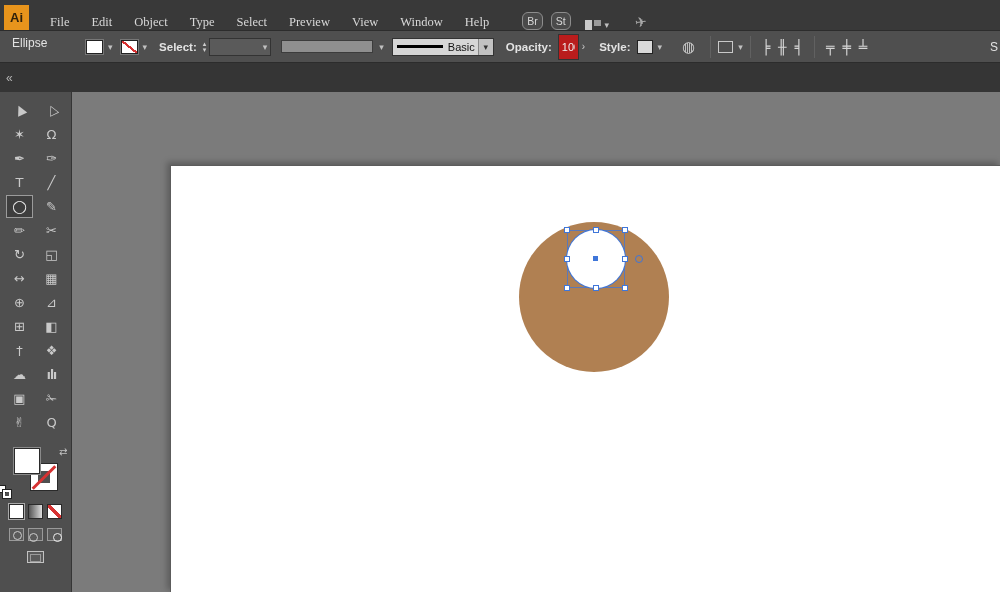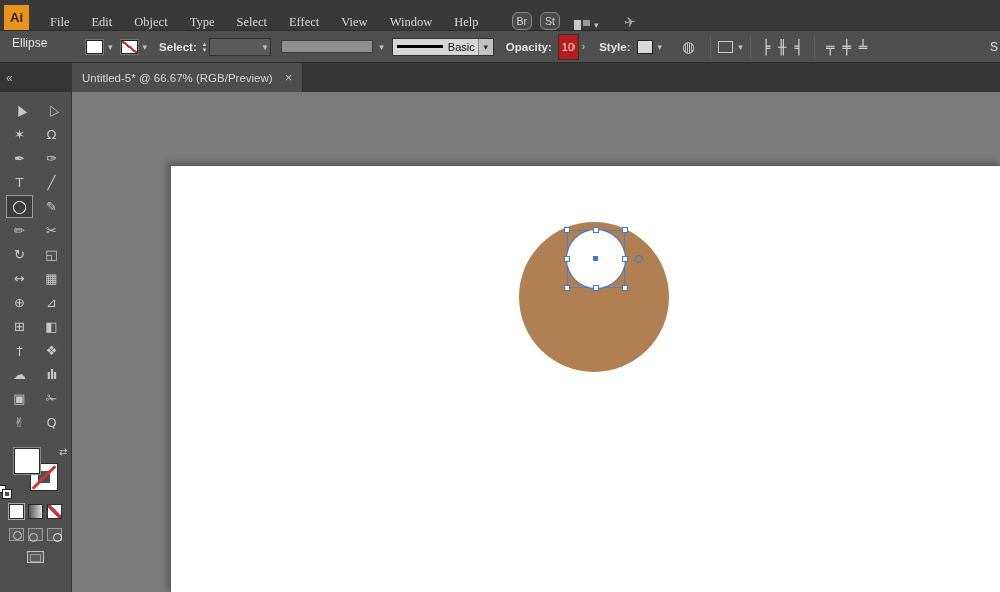--- a/index.html
+++ b/index.html
@@ -105,21 +105,21 @@
 
 <div class="app">
 
   <div class="menubar">
     <div class="logo">Ai</div>
     <span class="menu-item">File</span>
     <span class="menu-item">Edit</span>
     <span class="menu-item">Object</span>
     <span class="menu-item">Type</span>
     <span class="menu-item">Select</span>
-    <span class="menu-item">Effect</span>
+    <span class="menu-item">Preview</span>
     <span class="menu-item">View</span>
     <span class="menu-item">Window</span>
     <span class="menu-item">Help</span>
     <span class="badge first">Br</span>
     <span class="badge">St</span>
     <span class="ws-icon">
       <i></i>
         <i class="half"></i>
       <span class="chev">▾</span>
     </span>
@@ -191,24 +191,20 @@
       <span class="align-ic">╪</span>
       <span class="align-ic">╧</span>
     </span>
 
     <span class="overflow">S</span>
   </div>
 
   <div class="tabbar">
     <div class="collapse-zone">
       <span>«</span>
-    </div>
-    <div class="tab">
-      <span>Untitled-5* @ 66.67% (RGB/Preview)</span>
-      <span class="tab-close">×</span>
     </div>
   </div>
 
   <div class="main">
 
     <div class="toolbar">
       <div class="tool-grid">
         <div class="tool rot">▶</div>
         <div class="tool rot">▷</div>
         <div class="tool">✶</div>

